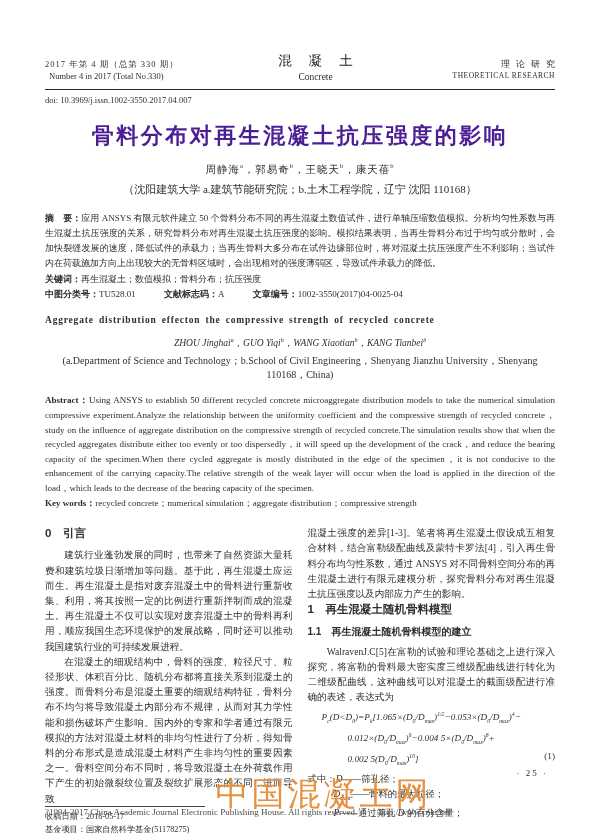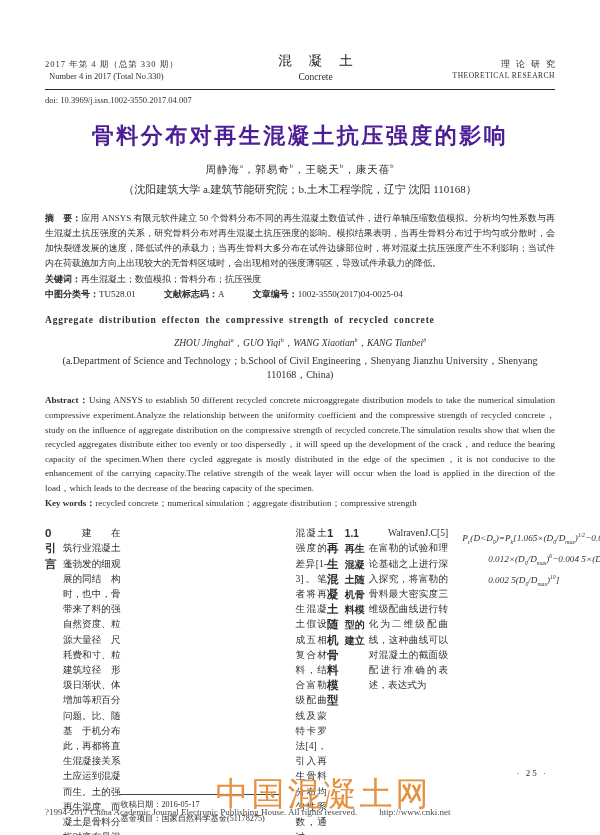--- a/index.html
+++ b/index.html
@@ -35,21 +35,21 @@
   
   .abs-block { margin-top: 14px; font-size: 9px; line-height: 15.3px; text-align: justify; }
   .lbl { font-weight: bold; }
   .clc span.pair { margin-right: 26px; }
   .en-title { margin-top: 13px; font-size: 9.5px; font-weight: bold; letter-spacing: .8px; word-spacing: 2px; }
   .en-authors { margin-top: 12px; text-align: center; font-size: 9.5px; font-style: italic; }
   .en-affil { margin-top: 4px; text-align: center; font-size: 10px; }
   .en-abs { margin-top: 11px; font-size: 9px; line-height: 14.6px; text-align: justify; }
   
   .body { margin-top: 15px; display: flex; gap: 15px; height: 300px; font-size: 9.6px; line-height: 15.2px; text-align: justify; }
-  .col { flex: 1; display: flex; }
+  .col { flex: 1; display: flex; flex-direction: column; }
   .sec-h1 { font-size: 11.5px; font-weight: bold; margin: 1px 0 6px 0; text-align: left; font-family:"Liberation Sans","DejaVu Sans",sans-serif; }
   .sec-h2 { font-size: 10px; font-weight: bold; margin: 1px 0 4px 0; text-align: left; font-family:"Liberation Sans","DejaVu Sans",sans-serif; }
   .para { text-indent: 2em; }
   .para-cont { text-indent: 0; }
   .footnote { margin-top: auto; font-size: 8.2px; line-height: 13.5px; }
   .fn-rule { width: 160px; border-top: 1px solid #444; margin-bottom: 3px; }
   .formula { font-style: italic; font-size: 9.2px; line-height: 14px; margin: 3px 0 2px 0; text-align: left; }
   .f1 { padding-left: 14px; } .f2 { padding-left: 40px; }
   .eqnum { float: right; font-style: normal; }
   .defs { font-size: 9.4px; line-height: 15px; text-align: left; }

